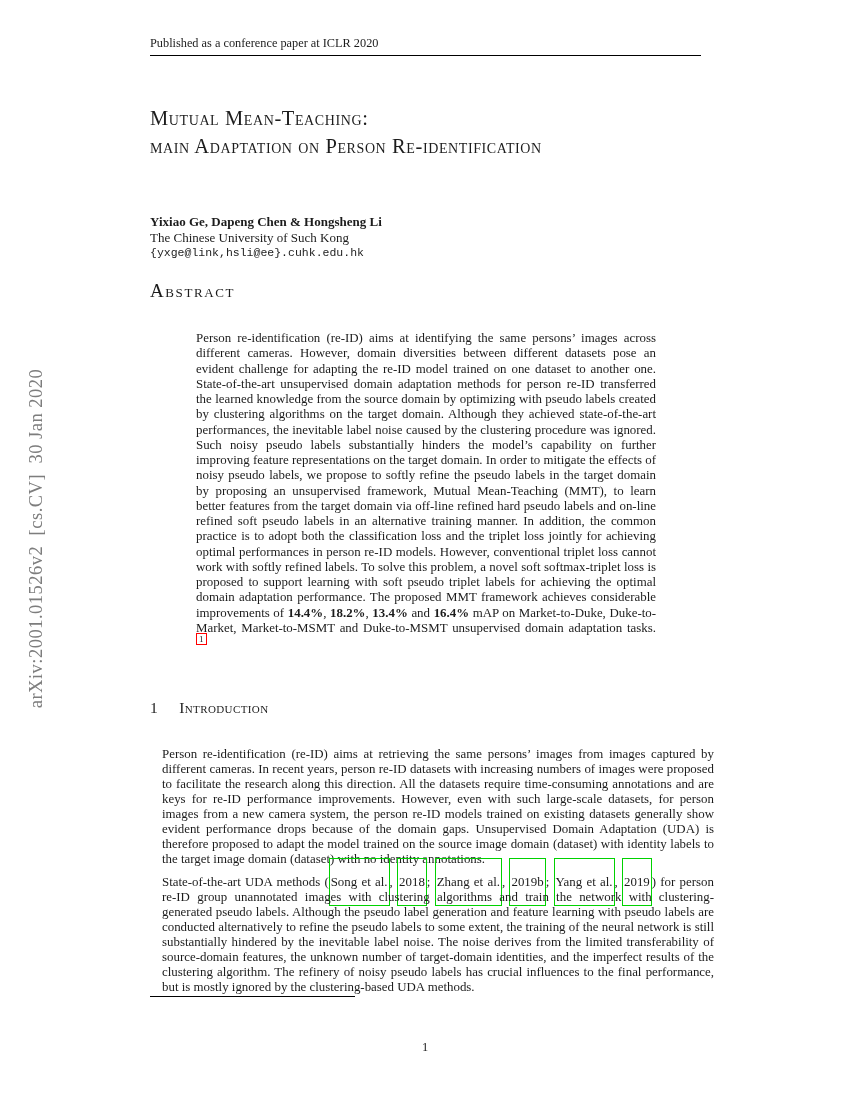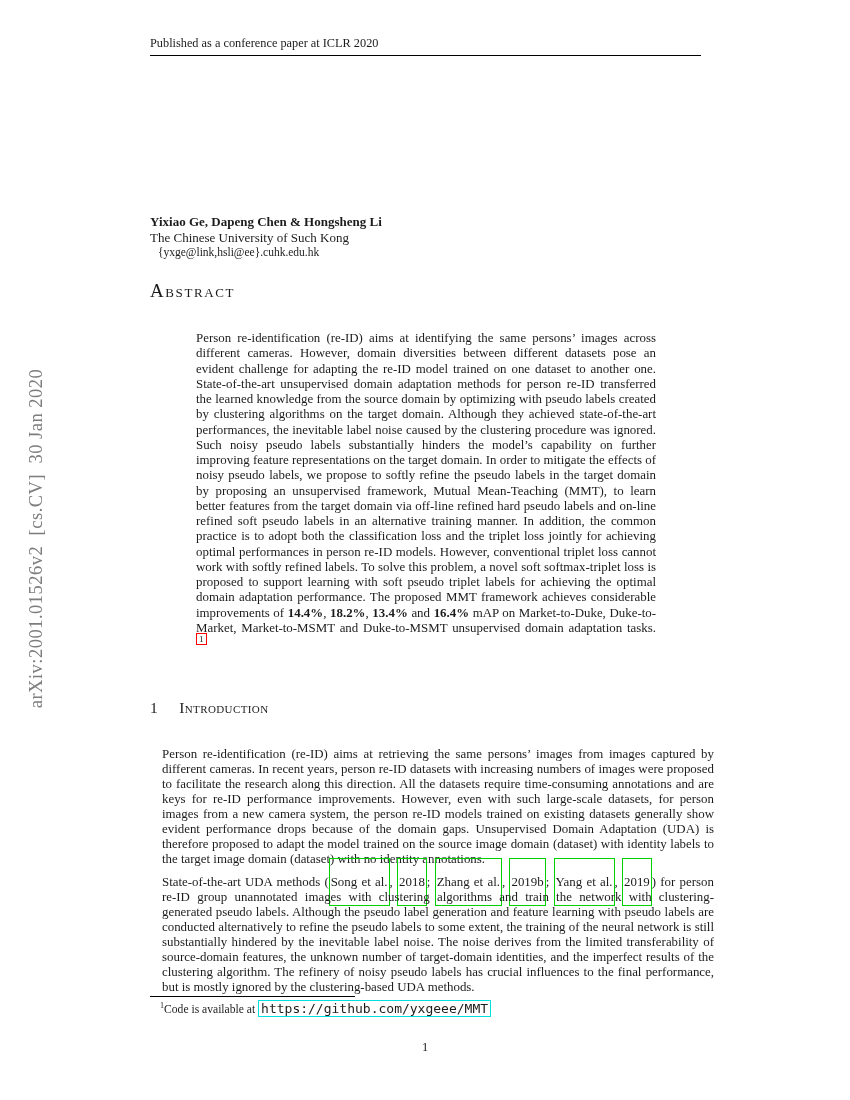--- a/index.html
+++ b/index.html
@@ -57,24 +57,23 @@
 
   .authors-block {
     position: absolute;
     left: 150px;
     top: 214px;
     font-size: 13px;
     line-height: 15.6px;
   }
   .author-names { font-weight: 700; }
   .author-emails {
-    font-family: Liberation Serif, serif;
+    font-family: Liberation Mono, monospace;
     font-size: 11.5px;
     line-height: 15.6px;
-    margin-left: 8px;
   }
 
   .abstract-heading {
     position: absolute;
     left: 150px;
     top: 280px;
     width: 551px;
     text-align: left;
     font-variant: small-caps;
     font-size: 19px;
@@ -169,20 +168,22 @@
 <body>
 
 <div class="page">
 
   <div class="arxiv-watermark">arXiv:2001.01526v2  [cs.CV]  30 Jan 2020</div>
 
   <div class="header-text">Published as a conference paper at ICLR 2020</div>
   <div class="header-rule"></div>
 
   <div class="paper-title">
+    <div>Mutual Mean-Teaching:</div>
+    <div>main Adaptation on Person Re-identification</div>
   </div>
 
   <div class="authors-block">
     <div class="author-names">Yixiao Ge, Dapeng Chen &amp; Hongsheng Li</div>
     <div class="author-affiliation">The Chinese University of Such Kong</div>
     <div class="author-emails">{yxge@link,hsli@ee}.cuhk.edu.hk</div>
   </div>
 
   <div class="abstract-heading">Abstract</div>
 
@@ -190,17 +191,16 @@
 
   <div class="section-heading">
     <span class="section-number">1</span><span>Introduction</span>
   </div>
 
   <p class="body-paragraph intro-p1">Person re-identification (re-ID) aims at retrieving the same persons’ images from images captured by different cameras. In recent years, person re-ID datasets with increasing numbers of images were proposed to facilitate the research along this direction. All the datasets require time-consuming annotations and are keys for re-ID performance improvements. However, even with such large-scale datasets, for person images from a new camera system, the person re-ID models trained on existing datasets generally show evident performance drops because of the domain gaps. Unsupervised Domain Adaptation (UDA) is therefore proposed to adapt the model trained on the source image domain (dataset) with identity labels to the target image domain (dataset) with no identity annotations.</p>
 
   <p class="body-paragraph intro-p2"><span>State-of-the-art UDA methods (</span><span class="seg-cite">Song et al.</span><span>, </span><span class="seg-cite">2018</span><span>; </span><span class="seg-cite">Zhang et al.</span><span>, </span><span class="seg-cite">2019b</span><span>; </span><span class="seg-cite">Yang et al.</span><span>, </span><span class="seg-cite">2019</span><span>) for person re-ID group unannotated images with clustering algorithms and train the network with clustering-generated pseudo labels. Although the pseudo label generation and feature learning with pseudo labels are conducted alternatively to refine the pseudo labels to some extent, the training of the neural network is still substantially hindered by the inevitable label noise. The noise derives from the limited transferability of source-domain features, the unknown number of target-domain identities, and the imperfect results of the clustering algorithm. The refinery of noisy pseudo labels has crucial influences to the final performance, but is mostly ignored by the clustering-based UDA methods.</span></p>
 
   <div class="footnote-rule"></div>
-  <div class="footnote-line"><span class="seg-sup">1</span><span>Code is available at </span><span class="seg-link">https://github.com/yxgeee/MMT</span></div>
 
   <div class="page-number">1</div>
 
 </div>
 
 </body></html>

